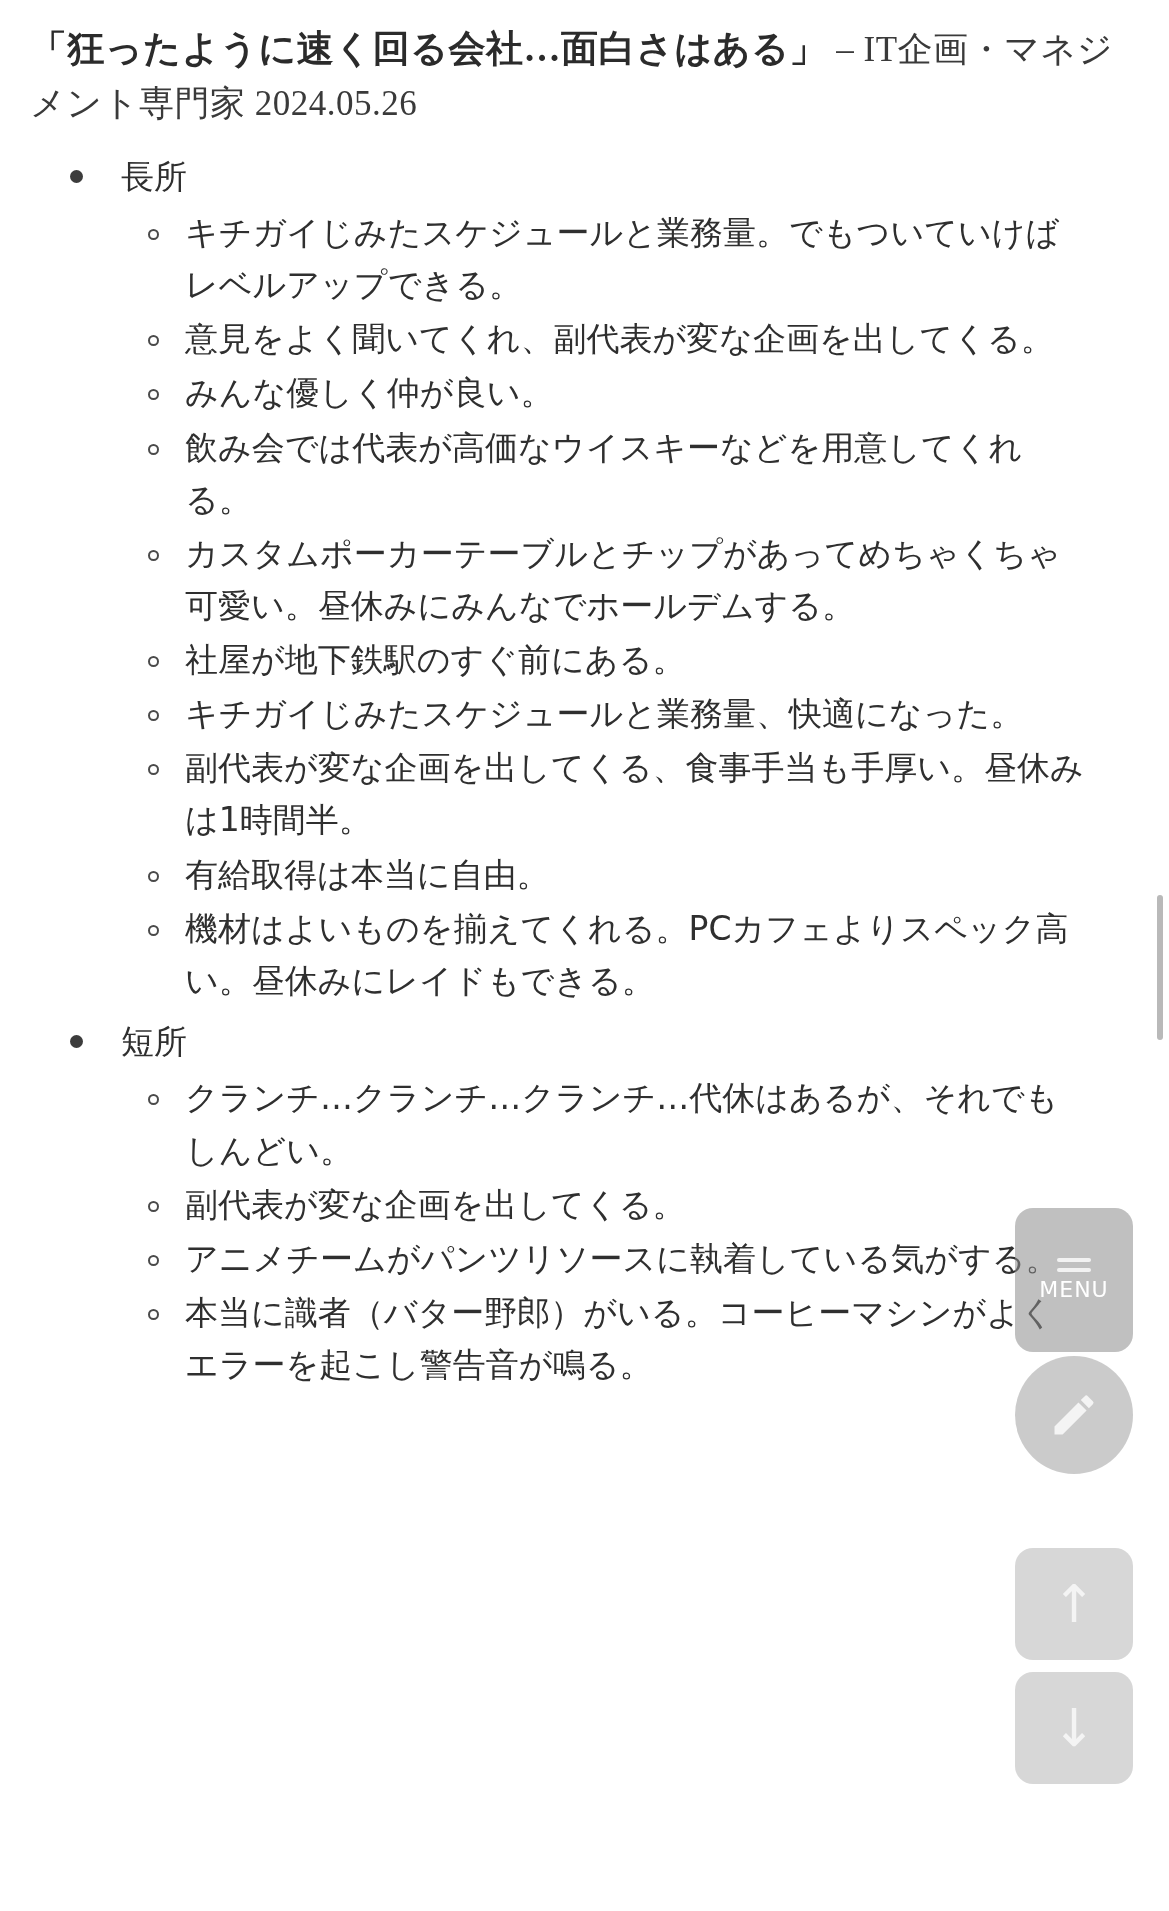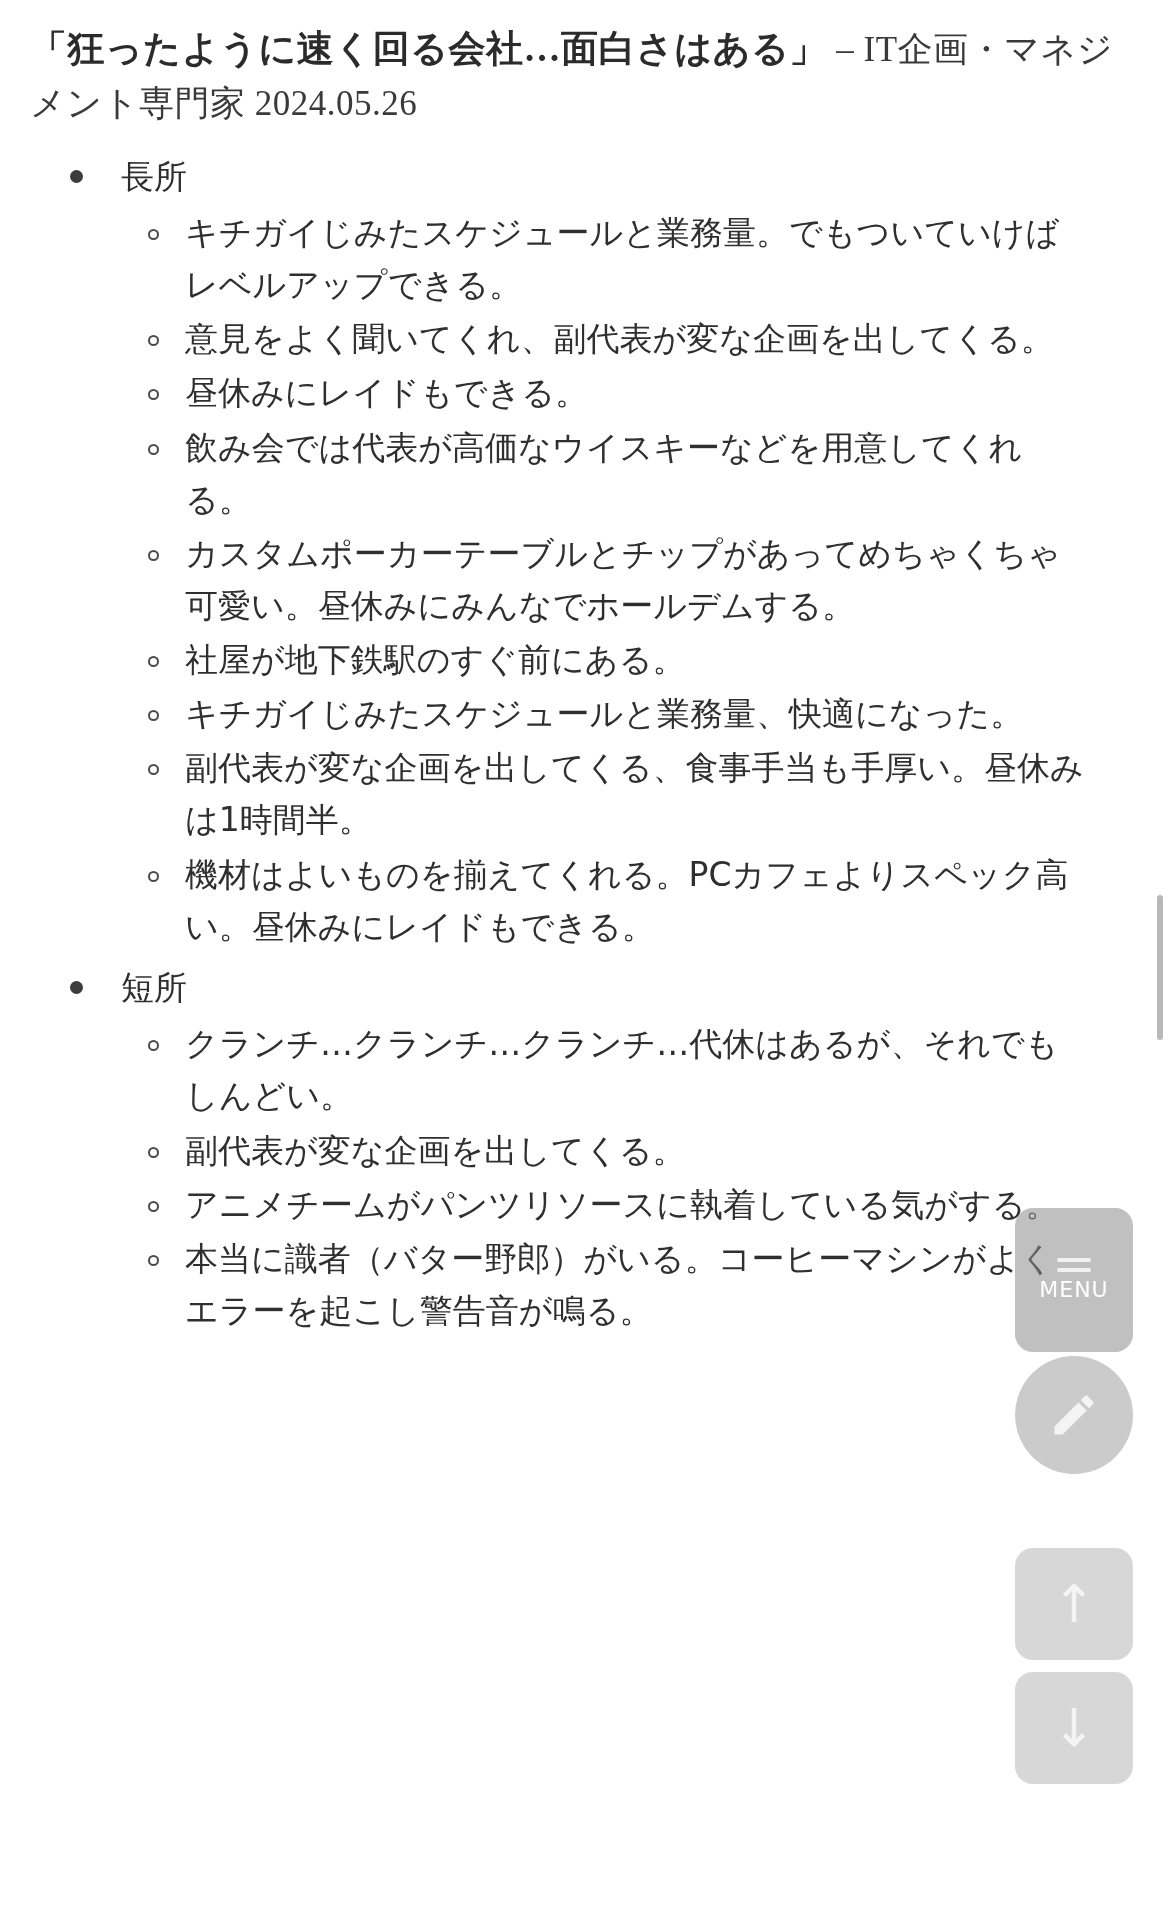--- a/index.html
+++ b/index.html
@@ -201,41 +201,45 @@
         <li>
           <span class="bullet-circle"></span>
           <span class="item-text">キチガイじみたスケジュールと業務量。でもついていけばレベルアップできる。</span>
         </li>
         <li>
           <span class="bullet-circle"></span>
           <span class="item-text">意見をよく聞いてくれ、副代表が変な企画を出してくる。</span>
         </li>
         <li>
           <span class="bullet-circle"></span>
-          <span class="item-text">昼休みにレイドもできる。</span>
+          <span class="item-text">みんな優しく仲が良い。</span>
         </li>
         <li>
           <span class="bullet-circle"></span>
           <span class="item-text">飲み会では代表が高価なウイスキーなどを用意してくれる。</span>
         </li>
         <li>
           <span class="bullet-circle"></span>
           <span class="item-text">カスタムポーカーテーブルとチップがあってめちゃくちゃ可愛い。昼休みにみんなでホールデムする。</span>
         </li>
         <li>
           <span class="bullet-circle"></span>
           <span class="item-text">社屋が地下鉄駅のすぐ前にある。</span>
         </li>
         <li>
           <span class="bullet-circle"></span>
           <span class="item-text">キチガイじみたスケジュールと業務量、快適になった。</span>
         </li>
         <li>
           <span class="bullet-circle"></span>
           <span class="item-text">副代表が変な企画を出してくる、食事手当も手厚い。昼休みは1時間半。</span>
+        </li>
+        <li>
+          <span class="bullet-circle"></span>
+          <span class="item-text">有給取得は本当に自由。</span>
         </li>
         <li>
           <span class="bullet-circle"></span>
           <span class="item-text">機材はよいものを揃えてくれる。PCカフェよりスペック高い。昼休みにレイドもできる。</span>
         </li>
       </ul>
     </li>
 
     <li class="sec">
       <div class="sec-head">

